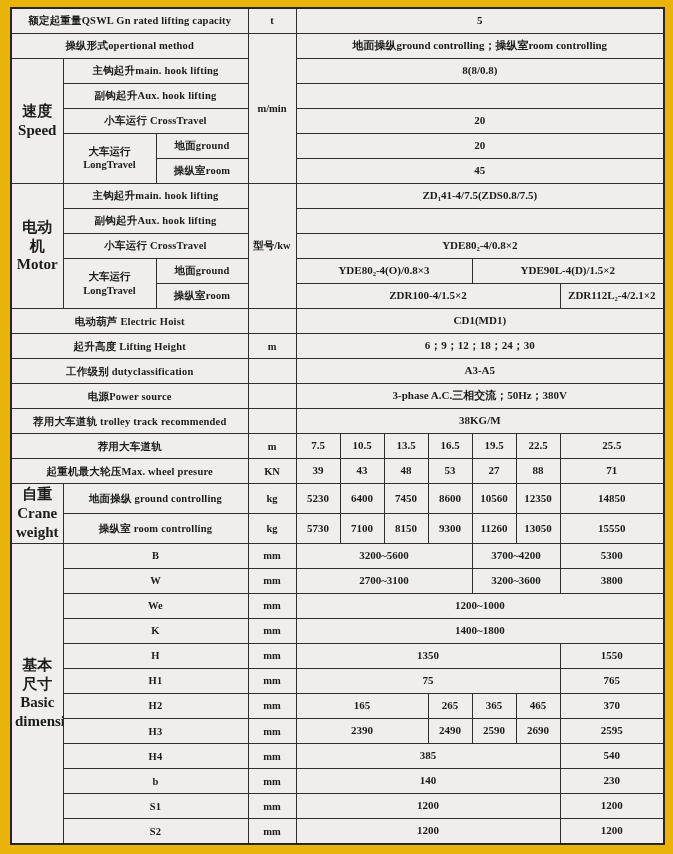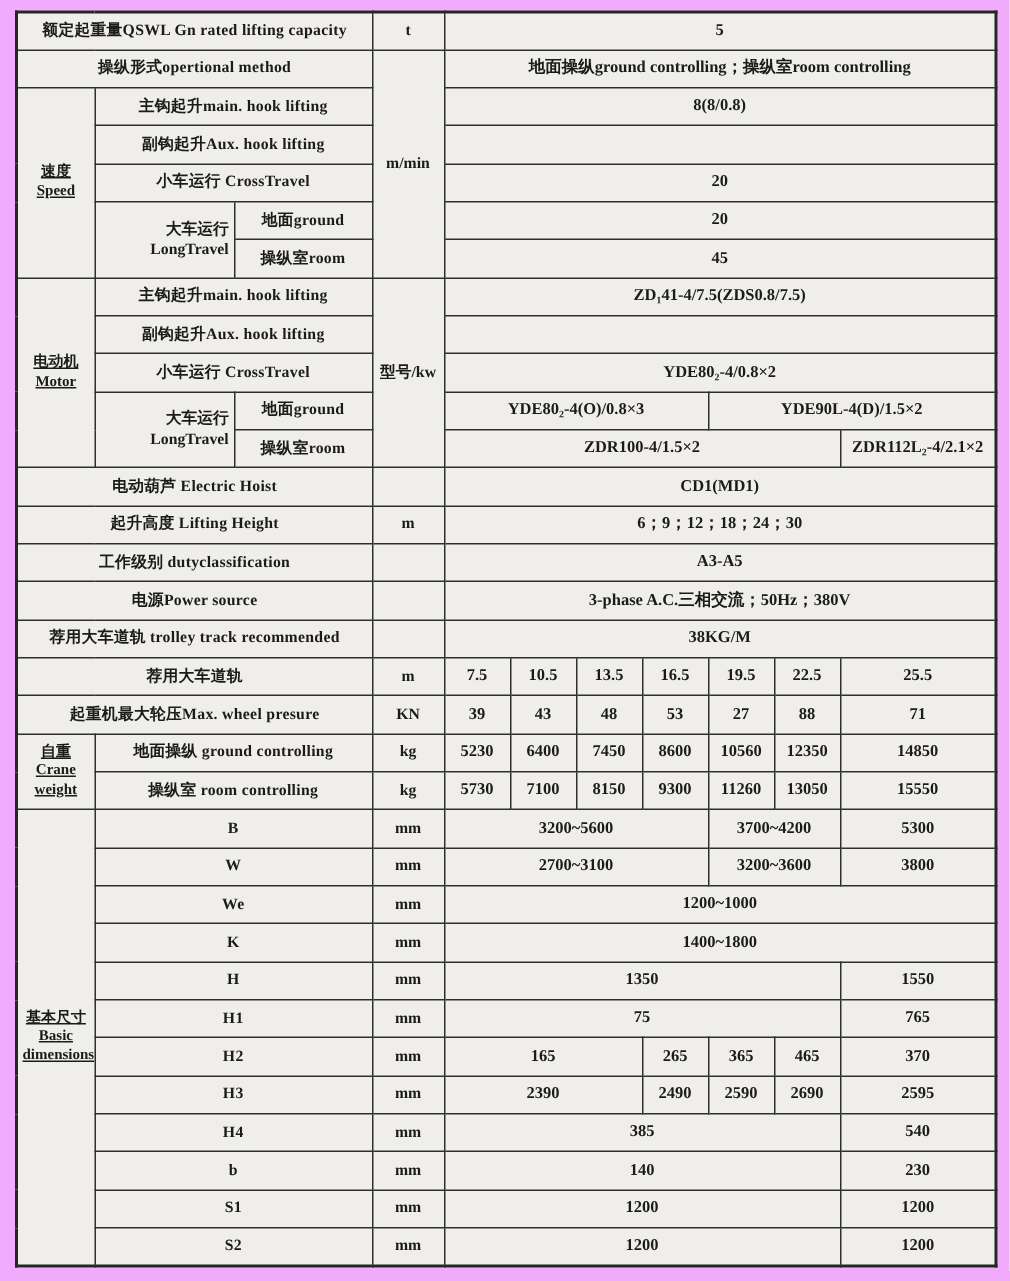--- a/index.html
+++ b/index.html
@@ -5,21 +5,21 @@
   html,body{margin:0;padding:0;}
   body{
     width:673px;height:854px;
     background:#e3e2de;
     font-family:"Liberation Serif","DejaVu Serif",serif;
   }
   .page{
     width:673px;height:854px;
     box-sizing:border-box;
     padding:7px 9px 9px 10px;
-    background:#f0abfc;
+    background:#eab308;
   }
   table.spec{
     border-collapse:collapse;
     table-layout:fixed;
     width:653px;height:838px;
     background:#efeeea;
     border:2.5px solid #262626;
   }
   td{
     border:1.5px solid #2e2e2e;
@@ -27,22 +27,22 @@
     vertical-align:middle;
     padding:1px 3px;
     color:#1b1b1b;
     font-weight:700;
     font-size:10.5px;
     line-height:1.25;
     overflow:hidden;
   }
   tr{height:25px;}
   td.value{font-size:11px;}
-  td.group{white-space:pre-line;font-size:10px;text-decoration:underline;}
-  td.sub2{white-space:pre-line;text-align:right;}
+  td.group{white-space:pre-line;font-size:15px;}
+  td.sub2{white-space:pre-line;}
   td.lbl{letter-spacing:.2px;}
 </style>
 </head>
 <body>
 
 <div class="page">
 <table class="spec">
   <colgroup>
     <col style="width:52px">
         <col style="width:93px">

